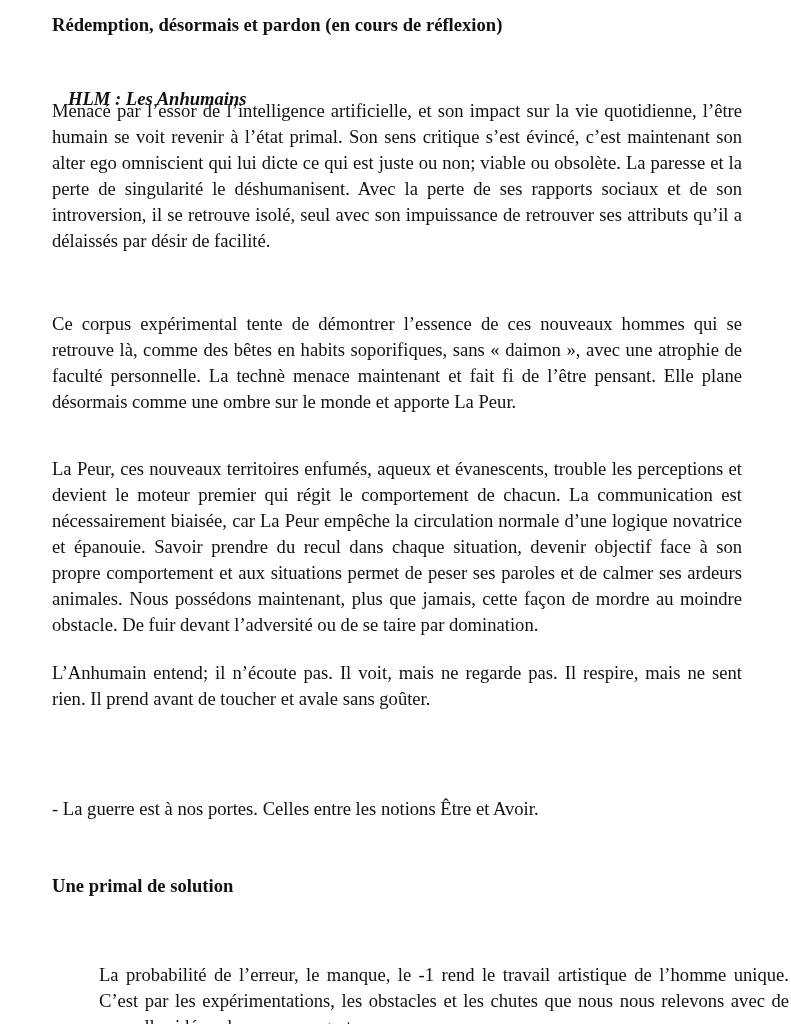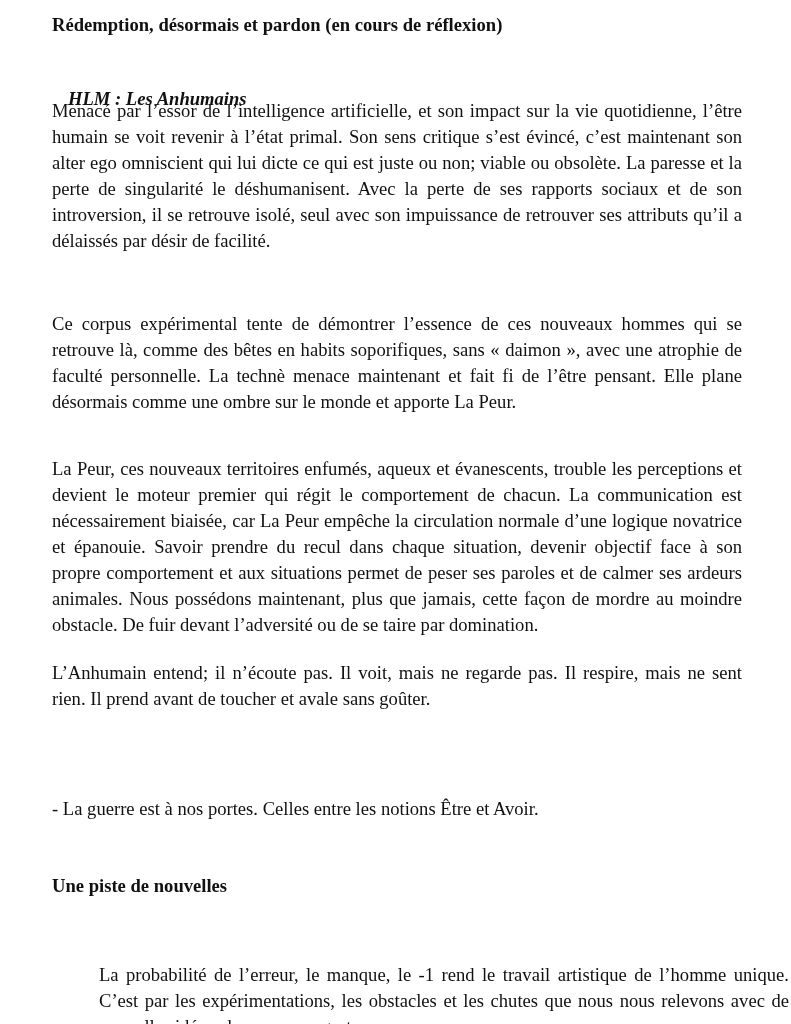--- a/index.html
+++ b/index.html
@@ -32,15 +32,15 @@
 <div class="page">
   <div class="title">Rédemption, désormais et pardon (en cours de réflexion)</div>
   <div class="subtitle">HLM : Les Anhumains</div>
 
   <p class="para" style="top:98px;">Menacé par l’essor de l’intelligence artificielle, et son impact sur la vie quotidienne, l’être humain se voit revenir à l’état primal. Son sens critique s’est évincé, c’est maintenant son alter ego omniscient qui lui dicte ce qui est juste ou non; viable ou obsolète. La paresse et la perte de singularité le déshumanisent. Avec la perte de ses rapports sociaux et de son introversion, il se retrouve isolé, seul avec son impuissance de retrouver ses attributs qu’il a délaissés par désir de facilité.</p>
   <p class="para" style="top:311px;">Ce corpus expérimental tente de démontrer l’essence de ces nouveaux hommes qui se retrouve là, comme des bêtes en habits soporifiques, sans « daimon », avec une atrophie de faculté personnelle. La technè menace maintenant et fait fi de l’être pensant. Elle plane désormais comme une ombre sur le monde et apporte La Peur.</p>
   <p class="para" style="top:456px;">La Peur, ces nouveaux territoires enfumés, aqueux et évanescents, trouble les perceptions et devient le moteur premier qui régit le comportement de chacun. La communication est nécessairement biaisée, car La Peur empêche la circulation normale d’une logique novatrice et épanouie. Savoir prendre du recul dans chaque situation, devenir objectif face à son propre comportement et aux situations permet de peser ses paroles et de calmer ses ardeurs animales. Nous possédons maintenant, plus que jamais, cette façon de mordre au moindre obstacle. De fuir devant l’adversité ou de se taire par domination.</p>
   <p class="para" style="top:660px;">L’Anhumain entend; il n’écoute pas. Il voit, mais ne regarde pas. Il respire, mais ne sent rien. Il prend avant de toucher et avale sans goûter.</p>
   <p class="para" style="top:796px;">- La guerre est à nos portes. Celles entre les notions Être et Avoir.</p>
 
-  <div class="section-heading">Une piste de nouvelles</div>
+  <div class="section-heading">Une primal de solution</div>
   <p class="para" style="top:962px;margin-left:47px;">La probabilité de l’erreur, le manque, le -1 rend le travail artistique de l’homme unique. C’est par les expérimentations, les obstacles et les chutes que nous nous relevons avec de nouvelles idées, de nouveaux gestes…</p>
 </div>
 
 </body></html>

